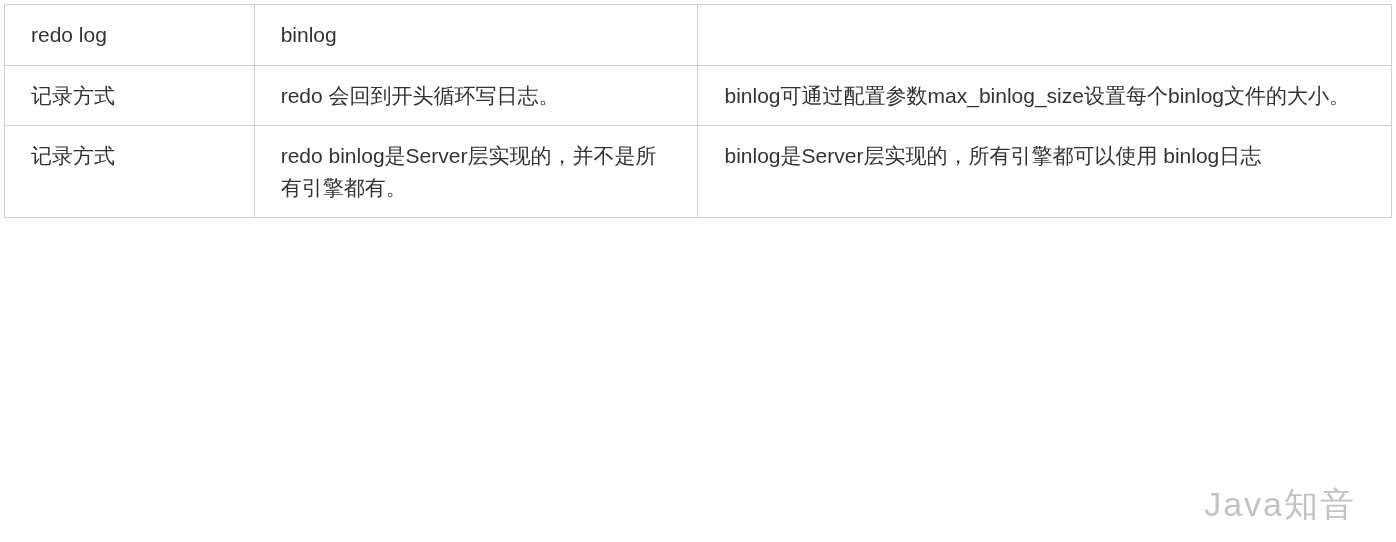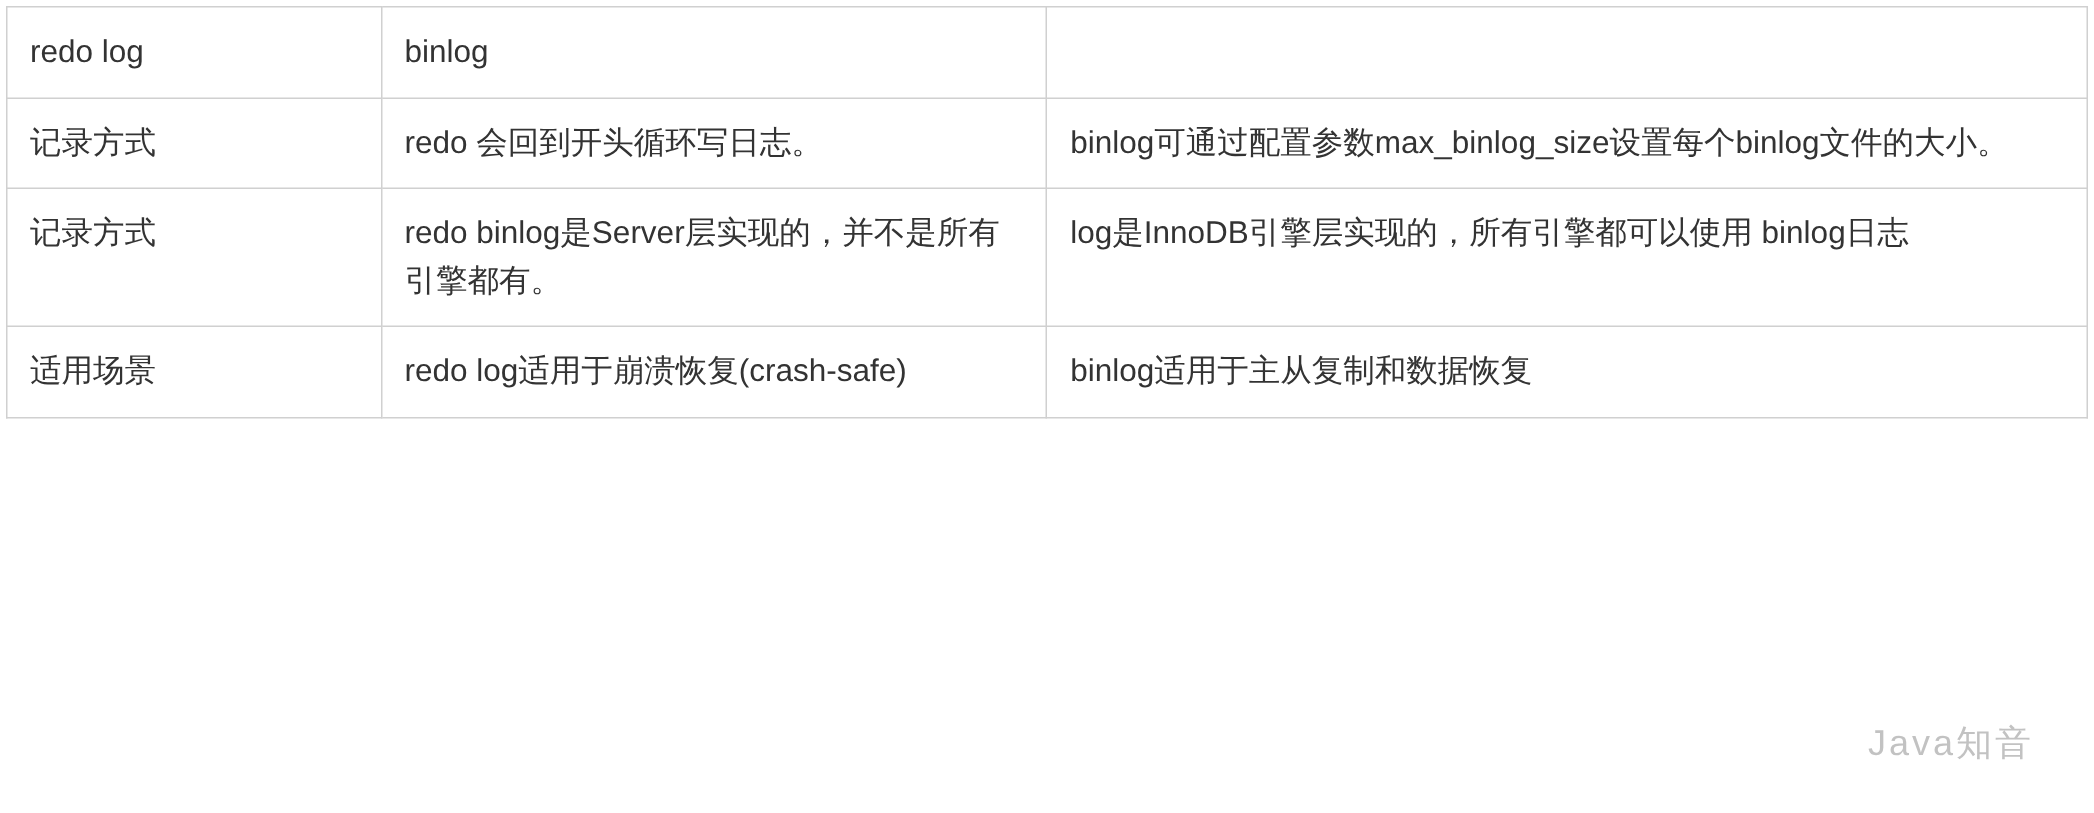--- a/index.html
+++ b/index.html
@@ -14,29 +14,29 @@
   table {
     border-collapse: collapse;
     width: 100%;
     table-layout: fixed;
   }
   col.c1 { width: 18%; }
   col.c2 { width: 32%; }
   col.c3 { width: 50%; }
   td {
     border: 1px solid #d0d0d0;
-    padding: 14px 15px;
+    padding: 14px 26px;
     vertical-align: top;
     word-break: break-word;
   }
   .watermark {
     position: fixed;
     right: 40px;
-    bottom: 28px;
-    font-size: 24px;
+    bottom: 12px;
+    font-size: 34px;
     color: rgba(120,120,120,0.45);
     letter-spacing: 2px;
     pointer-events: none;
     user-select: none;
     margin-top: 47px;
   }
 </style>
 </head>
 <body>
 
@@ -53,23 +53,18 @@
       <td></td>
     </tr>
     <tr>
       <td>记录方式</td>
       <td>redo 会回到开头循环写日志。</td>
       <td>binlog可通过配置参数max_binlog_size设置每个binlog文件的大小。</td>
     </tr>
     <tr>
       <td>记录方式</td>
       <td>redo binlog是Server层实现的，并不是所有引擎都有。</td>
-      <td>log是InnoDB引擎层实现的，所有引擎都可以使用 binlog日志</td>
-    </tr>
-    <tr>
-      <td>适用场景</td>
-      <td>redo log适用于崩溃恢复(crash-safe)</td>
-      <td>binlog适用于主从复制和数据恢复</td>
+      <td>binlog是Server层实现的，所有引擎都可以使用 binlog日志</td>
     </tr>
   </tbody>
 </table>
 
 <div class="watermark">Java知音</div>
 
 </body></html>

